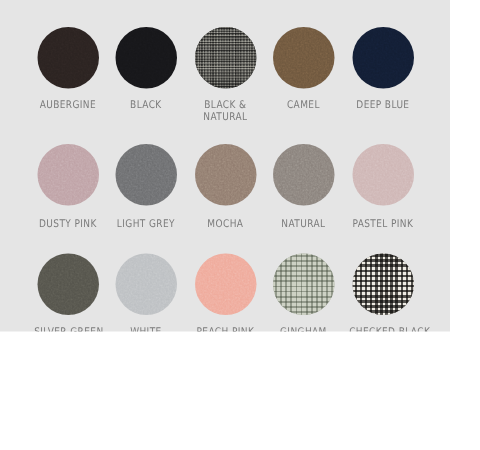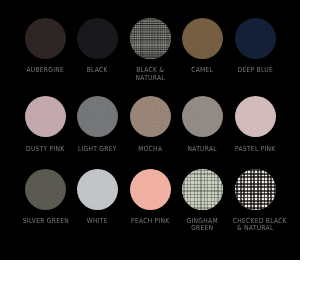--- a/index.html
+++ b/index.html
@@ -1,19 +1,19 @@
 <!DOCTYPE html>
 <html><head>
 <meta charset="utf-8">
 <title>Linen colour swatches</title>
 <style>
   html,body{margin:0;padding:0;}
   body{width:300px;height:300px;background:#ffffff;overflow:hidden;
        font-family:"DejaVu Sans",sans-serif;}
-  .sheet{position:relative;width:300px;height:260px;background:#000000;overflow:hidden;}
+  .sheet{position:relative;width:300px;height:221px;background:#e5e5e5;overflow:hidden;}
   .cell{position:absolute;width:52.5px;}
   .disc{position:relative;width:41px;height:41px;border-radius:50%;margin:0 auto;overflow:hidden;}
   .disc svg{display:block;}
   .tex{position:absolute;inset:0;}
   .grain{position:absolute;inset:0;filter:url(#linen-grain);opacity:0.34;mix-blend-mode:overlay;}
   .lbl{text-align:center;color:#7b7b7b;white-space:pre;
        font-size:7.0px;letter-spacing:0.31px;line-height:7.35px;
        transform:scaleX(0.856);transform-origin:center top;position:absolute;left:0;width:52.5px;}
   .footer{position:absolute;left:0;width:300px;text-align:center;color:#767676;
        transform-origin:center top;}

